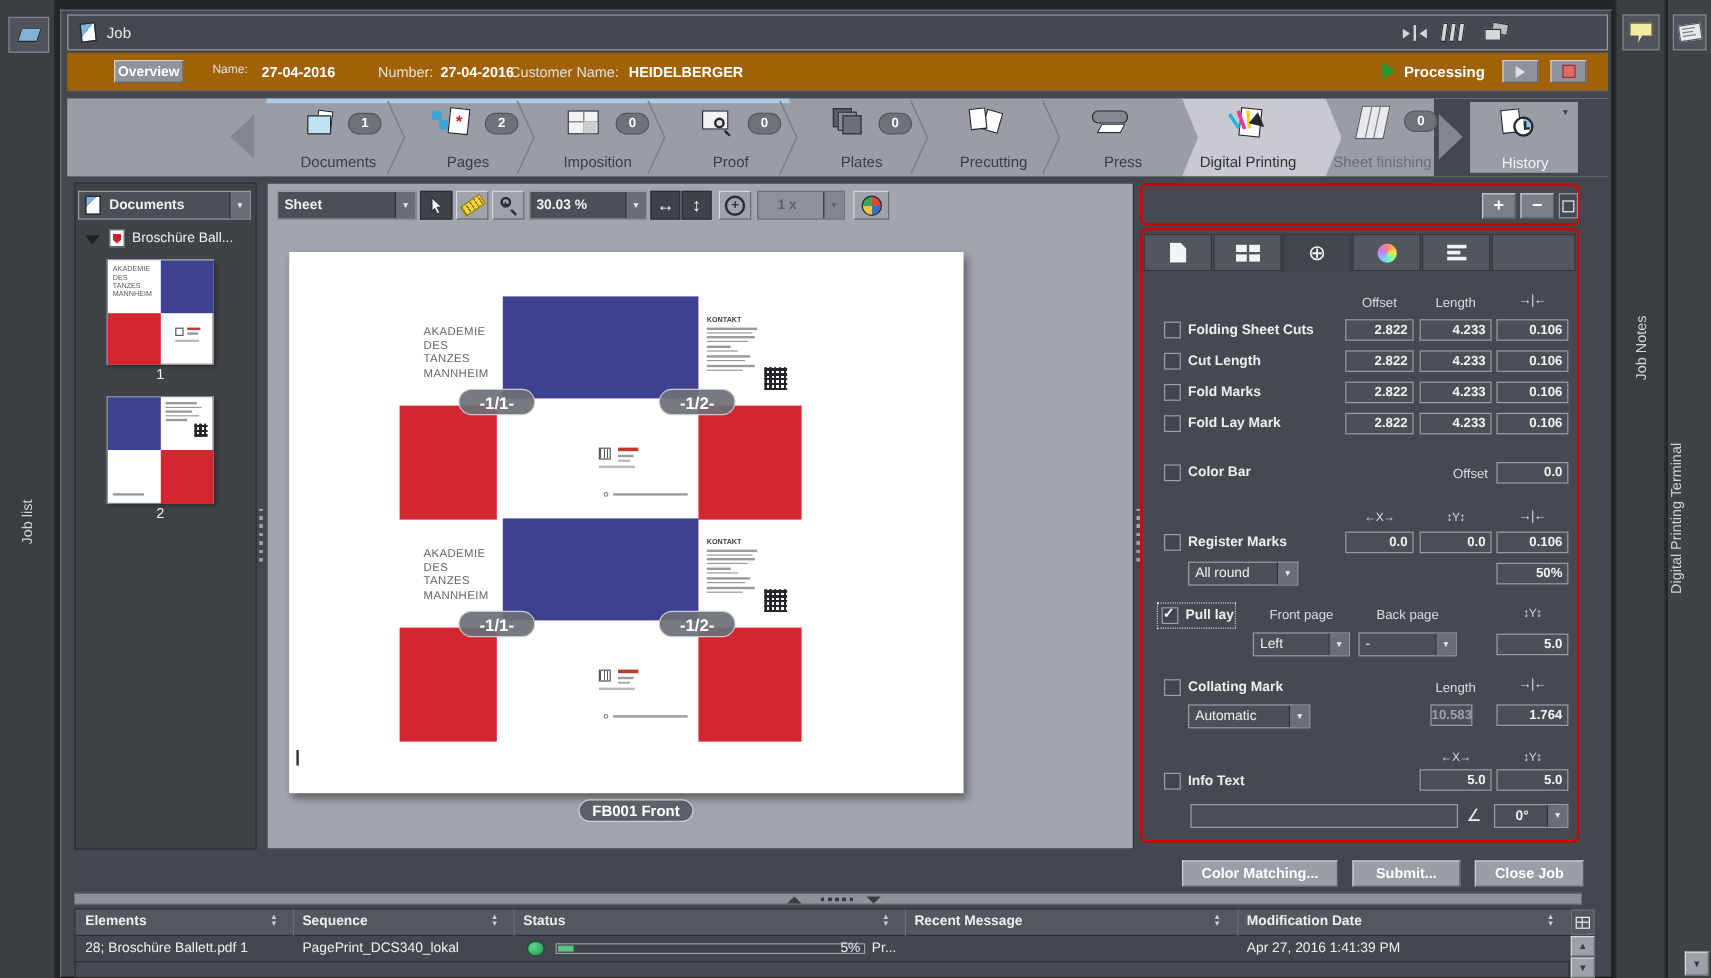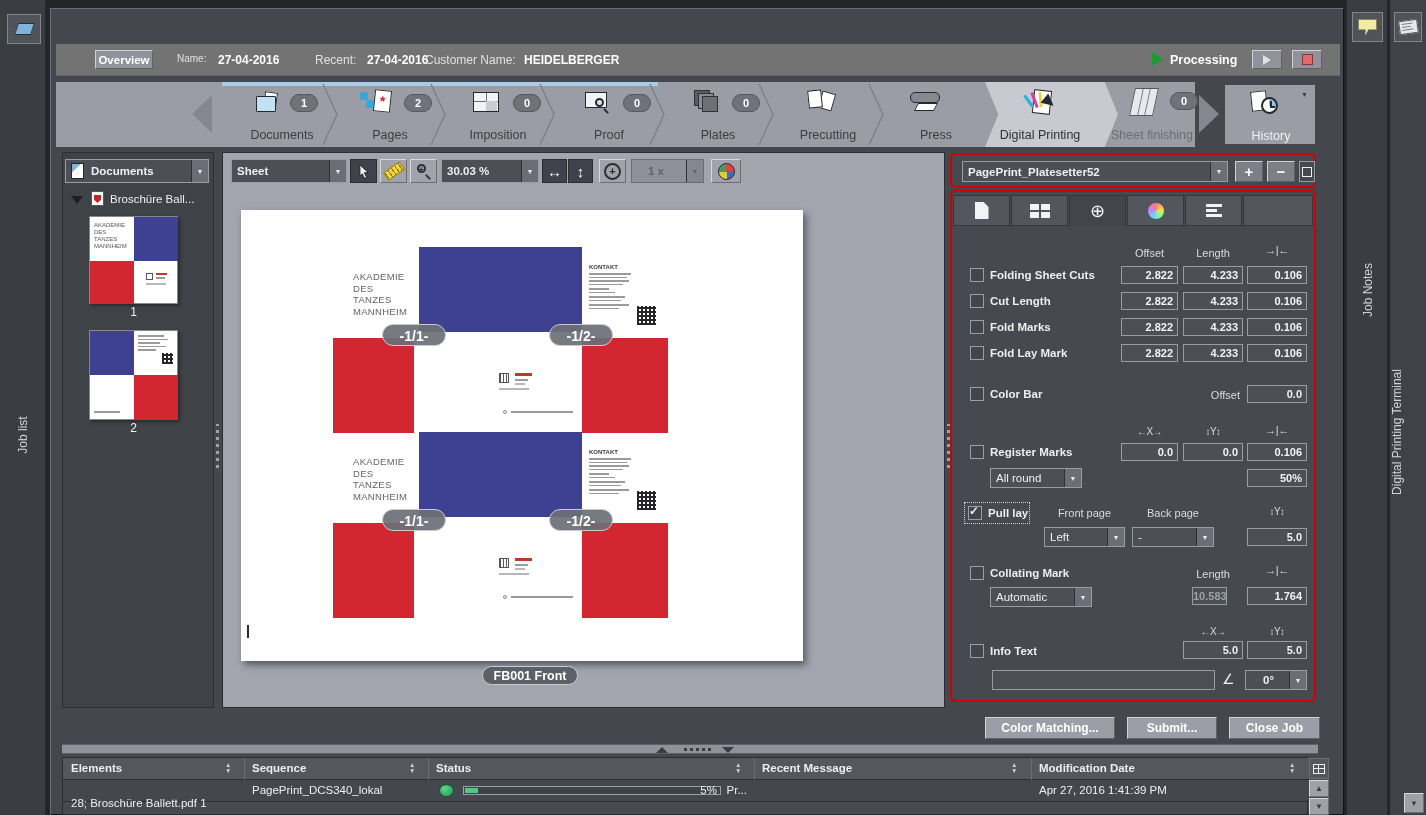--- a/index.html
+++ b/index.html
@@ -49,26 +49,45 @@
 
   <div class="abs" style="left:0;top:0;width:46px;height:815px;background:#3a3d42;border-right:1px solid #26282c;">
     <div class="abs tbtn" style="left:7px;top:14px;width:34px;height:30px;background:#505359;border:1px solid #83868d;">
       <span style="display:block;width:15px;height:10px;background:#7fb3d8;border:1px solid #2b2d31;transform:skewX(-18deg);"></span>
     </div>
     <div class="abs vlabel" style="left:-37px;top:428px;width:120px;">Job list</div>
   </div>
 
   <div class="abs" style="left:50px;top:8px;width:1294px;height:807px;background:#44474d;border:1px solid #101215;border-top:1px solid #6a6d75;border-left:1px solid #6a6d75;"></div>
 
-
-  <div class="abs" style="left:56px;top:44px;width:1284px;height:32px;background:#737373;border-bottom:1px solid #62656c;">
+  <div class="abs" style="left:56px;top:12px;width:1284px;height:30px;background:#45484e;border:1px solid #979ba2;">
+    <span class="abs" style="left:10px;top:6px;width:13px;height:16px;background:linear-gradient(135deg,#7fb3d8 42%,#ffffff 42%);border:1px solid #25272b;transform:rotate(-6deg);"></span>
+    <span class="abs" style="left:32px;top:8px;color:#e8eaee;font-size:12.5px;">Job</span>
+
+    <span class="abs" style="left:1112px;top:8px;width:20px;height:13px;">
+      <span class="abs" style="left:0;top:3px;border-top:4px solid transparent;border-bottom:4px solid transparent;border-left:6px solid #d4d6db;"></span>
+      <span class="abs" style="left:9px;top:0;width:2px;height:13px;background:#d4d6db;"></span>
+      <span class="abs" style="left:14px;top:3px;border-top:4px solid transparent;border-bottom:4px solid transparent;border-right:6px solid #d4d6db;"></span>
+    </span>
+    <span class="abs" style="left:1144px;top:6px;width:22px;height:16px;">
+      <span class="abs" style="left:0;top:0;width:5px;height:16px;background:#d4d6db;border:1px solid #2c2e32;transform:skewX(-8deg);"></span>
+      <span class="abs" style="left:7px;top:0;width:5px;height:16px;background:#d4d6db;border:1px solid #2c2e32;transform:skewX(-8deg);"></span>
+      <span class="abs" style="left:14px;top:0;width:5px;height:16px;background:#d4d6db;border:1px solid #2c2e32;transform:skewX(-8deg);"></span>
+    </span>
+    <span class="abs" style="left:1180px;top:6px;width:24px;height:17px;">
+      <span class="abs" style="left:6px;top:0;width:14px;height:10px;background:#b9bcc2;border:1px solid #2c2e32;transform:rotate(10deg);"></span>
+      <span class="abs" style="left:0;top:5px;width:14px;height:10px;background:#d4d6db;border:1px solid #2c2e32;"></span>
+    </span>
+  </div>
+
+  <div class="abs" style="left:56px;top:44px;width:1284px;height:32px;background:#a16207;border-bottom:1px solid #62656c;">
     <div class="abs btn3d" style="left:39px;top:6px;width:58px;height:19px;font-size:11.5px;background:#90939c;">Overview</div>
     <span class="abs" style="left:121px;top:9px;color:#dfe1e5;font-size:10px;">Name:</span>
     <span class="abs" style="left:162px;top:9px;color:#ffffff;font-size:12px;font-weight:bold;">27-04-2016</span>
-    <span class="abs" style="left:259px;top:9px;color:#dfe1e5;font-size:12px;">Recent:</span>
+    <span class="abs" style="left:259px;top:9px;color:#dfe1e5;font-size:12px;">Number:</span>
     <span class="abs" style="left:311px;top:9px;color:#ffffff;font-size:12px;font-weight:bold;">27-04-2016</span>
     <span class="abs" style="left:369px;top:9px;color:#dfe1e5;font-size:12px;">Customer Name:</span>
     <span class="abs" style="left:468px;top:9px;color:#ffffff;font-size:12px;font-weight:bold;">HEIDELBERGER</span>
     <span class="abs" style="left:1096px;top:8px;border-top:7px solid transparent;border-bottom:7px solid transparent;border-left:11px solid #1d9a33;"></span>
     <span class="abs" style="left:1114px;top:9px;color:#ffffff;font-size:12.5px;font-weight:bold;">Processing</span>
     <div class="abs btn3d" style="left:1196px;top:6px;width:30px;height:19px;background:#90939c;">
       <span style="border-top:5px solid transparent;border-bottom:5px solid transparent;border-left:8px solid #dfe1e5;"></span>
     </div>
     <div class="abs btn3d" style="left:1236px;top:6px;width:30px;height:19px;background:#90939c;">
       <span style="width:9px;height:9px;background:#e06a6a;border:1px solid #8a3434;"></span>
@@ -366,24 +385,20 @@
     </div>
 
     <div class="abs pill" style="left:259px;top:513px;width:96px;height:19px;font-size:12.5px;line-height:19px;background:#5d6067;">FB001 Front</div>
   </div>
 
   <div class="abs" style="left:945px;top:152px;width:7px;height:556px;background:#44474d;">
     <span class="abs" style="left:2px;top:272px;width:3px;height:44px;background:repeating-linear-gradient(0deg,#9fa2a9 0 3px,transparent 3px 7px);"></span>
   </div>
 
   <div class="abs" style="left:950px;top:153px;width:366px;height:35px;border:2px solid #d40000;border-radius:5px;background:#46494f;">
-    <div class="abs dd" style="left:10px;top:6px;width:266px;height:21px;">
-      <span>PagePrint_Platesetter52</span>
-      <span class="dda">▼</span>
-    </div>
     <div class="abs btn3d" style="left:283px;top:6px;width:28px;height:21px;background:#7c7f88;font-size:15px;">+</div>
     <div class="abs btn3d" style="left:315px;top:6px;width:28px;height:21px;background:#7c7f88;font-size:15px;">−</div>
     <div class="abs btn3d" style="left:347px;top:6px;width:16px;height:21px;background:#46494f;border:1px solid #989ca4;">
       <span style="width:8px;height:8px;border:1.5px solid #eef0f3;display:block;"></span>
     </div>
   </div>
 
   <div class="abs" style="left:950px;top:190px;width:366px;height:512px;border:2px solid #d40000;border-radius:5px;background:#46494f;">
 
     <div class="abs" style="left:1px;top:3px;width:360px;height:31px;">
@@ -523,21 +538,21 @@
     <span class="sortarr" style="left:948px;top:4px;">▲<br>▼</span>
     <span class="abs flabel" style="left:976px;top:4px;">Modification Date</span>
     <span class="sortarr" style="left:1226px;top:4px;">▲<br>▼</span>
 
     <span class="abs" style="left:181px;top:0;width:1px;height:44px;background:#6a6d74;"></span>
     <span class="abs" style="left:365px;top:0;width:1px;height:44px;background:#6a6d74;"></span>
     <span class="abs" style="left:691px;top:0;width:1px;height:44px;background:#6a6d74;"></span>
     <span class="abs" style="left:968px;top:0;width:1px;height:44px;background:#6a6d74;"></span>
 
     <div class="abs" style="left:0;top:22px;width:1246px;height:22px;background:#44474d;border-bottom:1px solid #2c2e32;">
-      <span class="abs" style="left:8px;top:17px;color:#eef0f3;font-size:11.5px;white-space:nowrap;">28; Broschüre Ballett.pdf 1</span>
+      <span class="abs" style="left:8px;top:4px;color:#eef0f3;font-size:11.5px;white-space:nowrap;">28; Broschüre Ballett.pdf 1</span>
       <span class="abs" style="left:189px;top:4px;color:#eef0f3;font-size:11.5px;white-space:nowrap;">PagePrint_DCS340_lokal</span>
       <span class="abs" style="left:376px;top:4px;width:15px;height:13px;border-radius:50%;background:radial-gradient(circle at 35% 30%,#5fd38f,#1f9a4f);border:1px solid #14542d;"></span>
       <span class="abs" style="left:400px;top:6px;width:258px;height:9px;background:#3f424a;border:1px solid #9aa0a8;">
         <span style="position:absolute;left:1px;top:1px;width:13px;height:5px;background:#55c77f;"></span>
       </span>
       <span class="abs" style="left:628px;top:4px;width:56px;text-align:right;color:#eef0f3;font-size:11.5px;white-space:pre;">5%   Pr...</span>
       <span class="abs" style="left:699px;top:4px;color:#eef0f3;font-size:11.5px;"></span>
       <span class="abs" style="left:976px;top:4px;color:#eef0f3;font-size:11.5px;white-space:nowrap;">Apr 27, 2016 1:41:39 PM</span>
     </div>
   </div>

